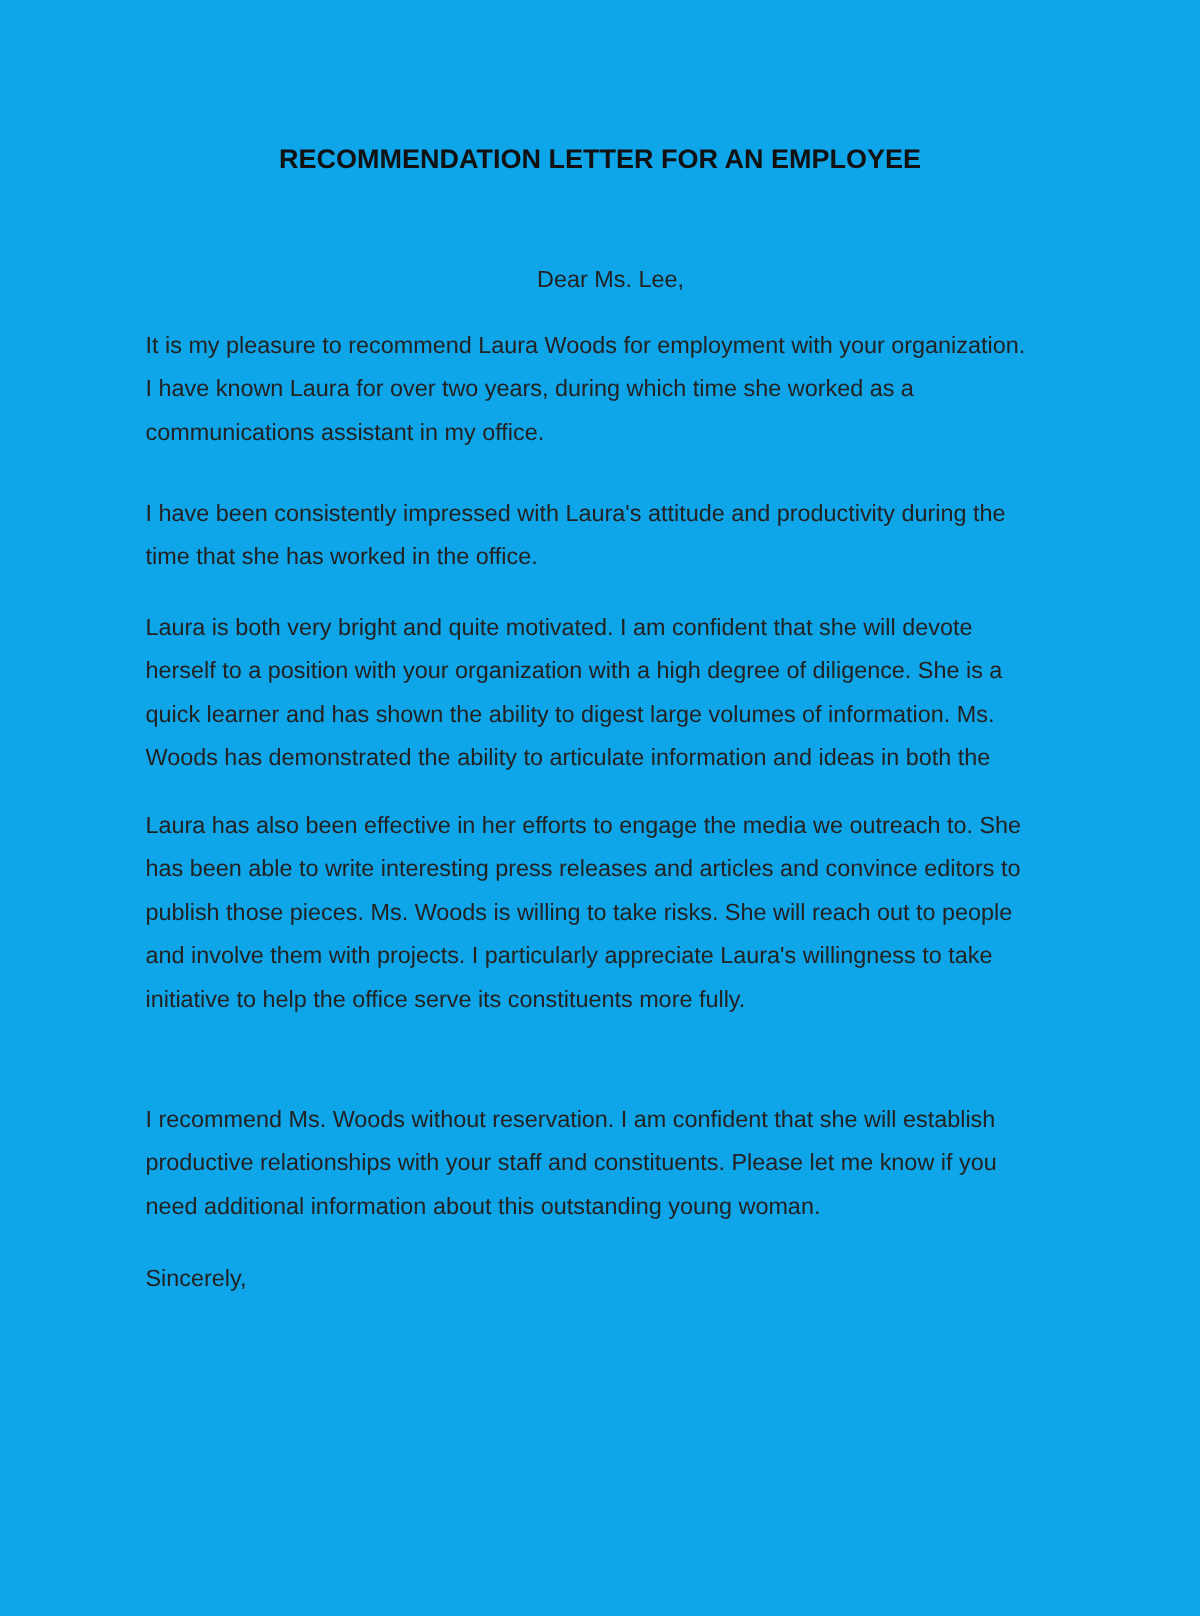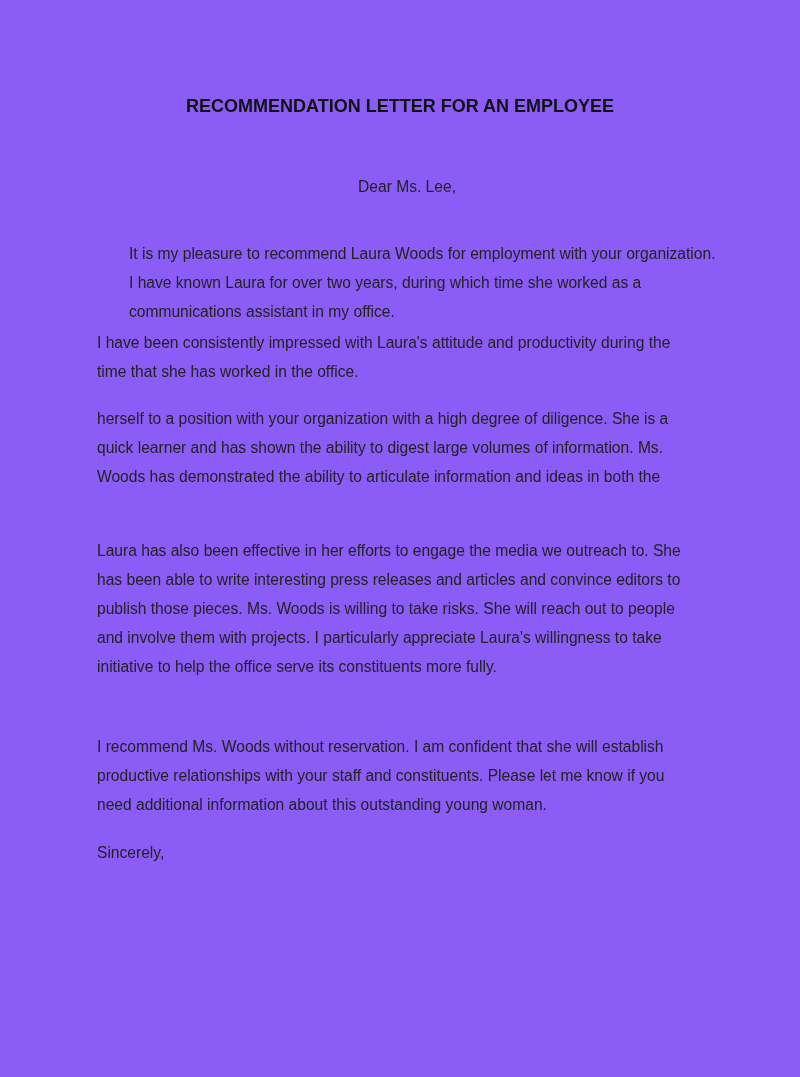--- a/index.html
+++ b/index.html
@@ -14,21 +14,21 @@
       overflow: hidden;
       font-family: "Liberation Sans", "DejaVu Sans", sans-serif;
       color: #222222;
     }
     .page {
       position: absolute;
       left: 0;
       top: 0;
       width: 800px;
       height: 1077px;
-      background: #8b5cf6;
+      background: #0ea5e9;
     }
     .title {
       position: absolute;
       left: 0;
       top: 96px;
       width: 800px;
       text-align: center;
       font-size: 18px;
       font-weight: bold;
       color: #111111;
@@ -51,32 +51,33 @@
   </style>
 </head>
 <body>
 
 <div class="page">
 
   <h1 class="title">RECOMMENDATION LETTER FOR AN EMPLOYEE</h1>
 
   <p class="body-text" style="top:172px;text-align:center;">Dear Ms. Lee,</p>
 
-  <p class="body-text" style="top:239px;margin-left:32px;">
+  <p class="body-text" style="top:216px;">
     <span class="line">It is my pleasure to recommend Laura Woods for employment with your organization.</span>
     <span class="line">I have known Laura for over two years, during which time she worked as a</span>
     <span class="line">communications assistant in my office.</span>
   </p>
 
   <p class="body-text" style="top:328px;">
     <span class="line">I have been consistently impressed with Laura's attitude and productivity during the</span>
     <span class="line">time that she has worked in the office.</span>
   </p>
 
   <p class="body-text" style="top:404px;">
+    <span class="line">Laura is both very bright and quite motivated. I am confident that she will devote</span>
     <span class="line">herself to a position with your organization with a high degree of diligence. She is a</span>
     <span class="line">quick learner and has shown the ability to digest large volumes of information. Ms.</span>
     <span class="line">Woods has demonstrated the ability to articulate information and ideas in both the</span>
   </p>
 
   <p class="body-text" style="top:536px;">
     <span class="line">Laura has also been effective in her efforts to engage the media we outreach to. She</span>
     <span class="line">has been able to write interesting press releases and articles and convince editors to</span>
     <span class="line">publish those pieces. Ms. Woods is willing to take risks. She will reach out to people</span>
     <span class="line">and involve them with projects. I particularly appreciate Laura's willingness to take</span>

